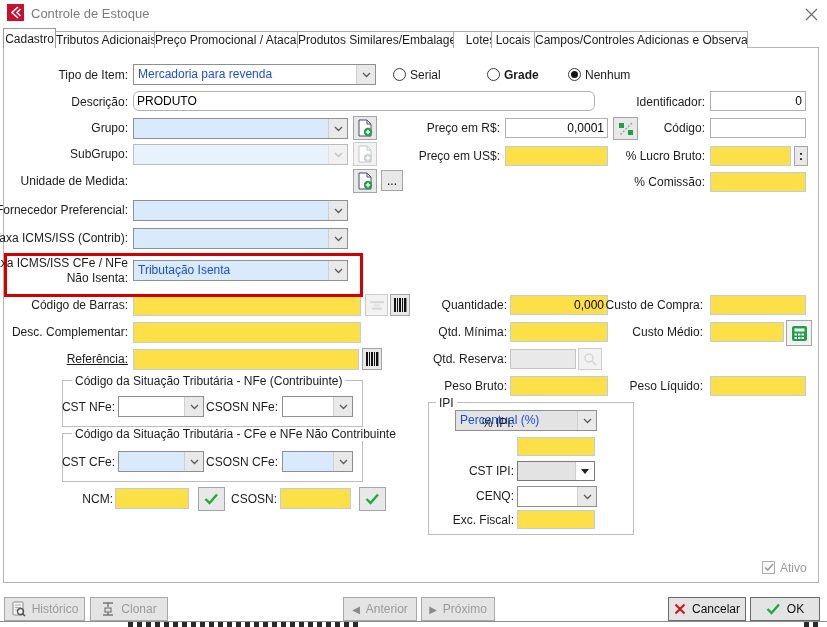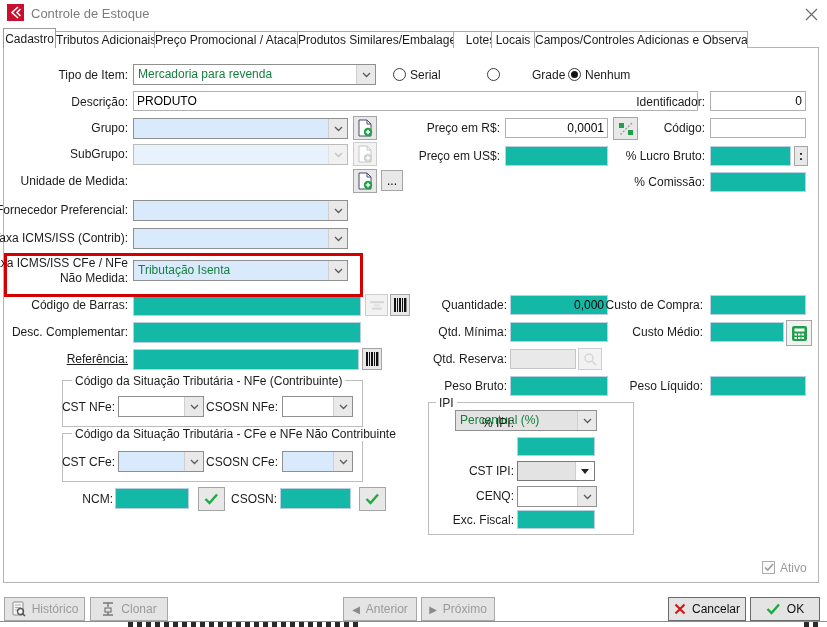--- a/index.html
+++ b/index.html
@@ -13,26 +13,26 @@
   
   .tab{position:absolute;top:31px;height:17px;box-sizing:border-box;border:1px solid #ababab;border-bottom:none;
        background:#fff;text-align:center;line-height:16px;white-space:nowrap;overflow:hidden;z-index:2;cursor:pointer;}
   .tab.active{top:28px;height:20px;line-height:20px;z-index:4;border-color:#9a9a9a;}
   .panel{position:absolute;left:3px;top:47px;width:816px;height:536px;border:1px solid #b4b4b4;box-sizing:border-box;background:#fff;z-index:1;}
   
   .lbl{position:absolute;white-space:nowrap;z-index:3;}
   .llbl{position:absolute;white-space:nowrap;z-index:3;}
   .inp{position:absolute;box-sizing:border-box;height:20px;border:1px solid #b0b0b0;background:#fff;
        font-family:"Liberation Sans",sans-serif;font-size:12px;padding:1px 3px;color:#000;z-index:3;}
-  .inp.blue{background:#14b8a6;border-color:#b9cfe4;}
+  .inp.blue{background:#fde047;border-color:#b9cfe4;}
   .inp.ra{text-align:right;}
   .inp.dis{background:#e9e9e9;border-color:#c6c6c6;}
   .combo{position:absolute;box-sizing:border-box;height:21px;border:1px solid #8f8f8f;background:#fff;
          display:flex;align-items:stretch;z-index:3;cursor:default;}
-  .combo .ctext{flex:1;padding:2px 4px;white-space:nowrap;overflow:hidden;color:#15803d;}
+  .combo .ctext{flex:1;padding:2px 4px;white-space:nowrap;overflow:hidden;color:#1d4ed8;}
   .combo .cbtn{width:18px;display:flex;align-items:center;justify-content:center;background:#e9e9e9;border-left:1px solid #cfcfcf;}
   .combo.blue{background:#d9eafc;}
   .combo.gray{background:#e3e3e3;}
   .combo.dis{opacity:.6;}
   .combo .cbtn.arrow{background:#fff;}
   .sqbtn{position:absolute;box-sizing:border-box;border:1px solid #a5a5a5;background:#e8e8e8;
          display:flex;align-items:center;justify-content:center;padding:0;z-index:3;cursor:pointer;
          font-family:"Liberation Sans",sans-serif;font-size:12px;}
   .sqbtn.dis{opacity:.55;cursor:default;}
   .gbox{position:absolute;border:1px solid #bdbdbd;box-sizing:border-box;z-index:2;}
@@ -85,26 +85,26 @@
     <span class="ctext">Mercadoria para revenda</span>
     <span class="cbtn">
         <svg width="9" height="6" viewBox="0 0 9 6">
           <path d="M1 1 L4.5 4.5 L8 1" fill="none" stroke="#5a5a5a" stroke-width="1.3"></path>
         </svg>
       </span>
   </div>
   <div class="radio" style="left:393px;top:68px;"></div>
   <div class="llbl" style="left:410px;top:68px;">Serial</div>
   <div class="radio" style="left:487px;top:68px;"></div>
-  <div class="llbl" style="left:532px;top:68px;">Grade</div>
+  <div class="llbl" style="left:504px;top:68px;font-weight:bold;">Grade</div>
   <div class="radio sel" style="left:568px;top:68px;"></div>
   <div class="llbl" style="left:585px;top:68px;">Nenhum</div>
 
   <div class="lbl" style="right:699px;top:95px;">Descrição:</div>
-  <input class="inp" style="left: 133px; top: 91px; width: 565px;" value="PRODUTO">
+  <input class="inp" style="left: 133px; top: 91px; width: 462px; border-radius: 6px;" value="PRODUTO">
   <div class="lbl" style="right:122px;top:95px;">Identificador:</div>
   <input class="inp ra" style="left: 710px; top: 91px; width: 96px;" value="0">
 
   <div class="lbl" style="right:699px;top:121px;">Grupo:</div>
   <div class="combo blue" style="left:133px;top:118px;width:215px;">
     <span class="ctext"></span>
     <span class="cbtn">
         <svg width="9" height="6" viewBox="0 0 9 6">
           <path d="M1 1 L4.5 4.5 L8 1" fill="none" stroke="#5a5a5a" stroke-width="1.3"></path>
         </svg>
@@ -184,21 +184,21 @@
   <div class="combo blue" style="left:133px;top:228px;width:215px;">
     <span class="ctext"></span>
     <span class="cbtn">
         <svg width="9" height="6" viewBox="0 0 9 6">
           <path d="M1 1 L4.5 4.5 L8 1" fill="none" stroke="#5a5a5a" stroke-width="1.3"></path>
         </svg>
       </span>
   </div>
 
   <div class="lbl" style="right:699px;top:256px;">Taxa ICMS/ISS CFe / NFe</div>
-  <div class="lbl" style="right:699px;top:271px;">Não Medida:</div>
+  <div class="lbl" style="right:699px;top:271px;">Não Isenta:</div>
   <div class="combo blue" style="left:133px;top:260px;width:215px;">
     <span class="ctext">Tributação Isenta</span>
     <span class="cbtn">
         <svg width="9" height="6" viewBox="0 0 9 6">
           <path d="M1 1 L4.5 4.5 L8 1" fill="none" stroke="#5a5a5a" stroke-width="1.3"></path>
         </svg>
       </span>
   </div>
   <div class="redbox" style="left:4px;top:253px;width:353px;height:38px;"></div>
 

